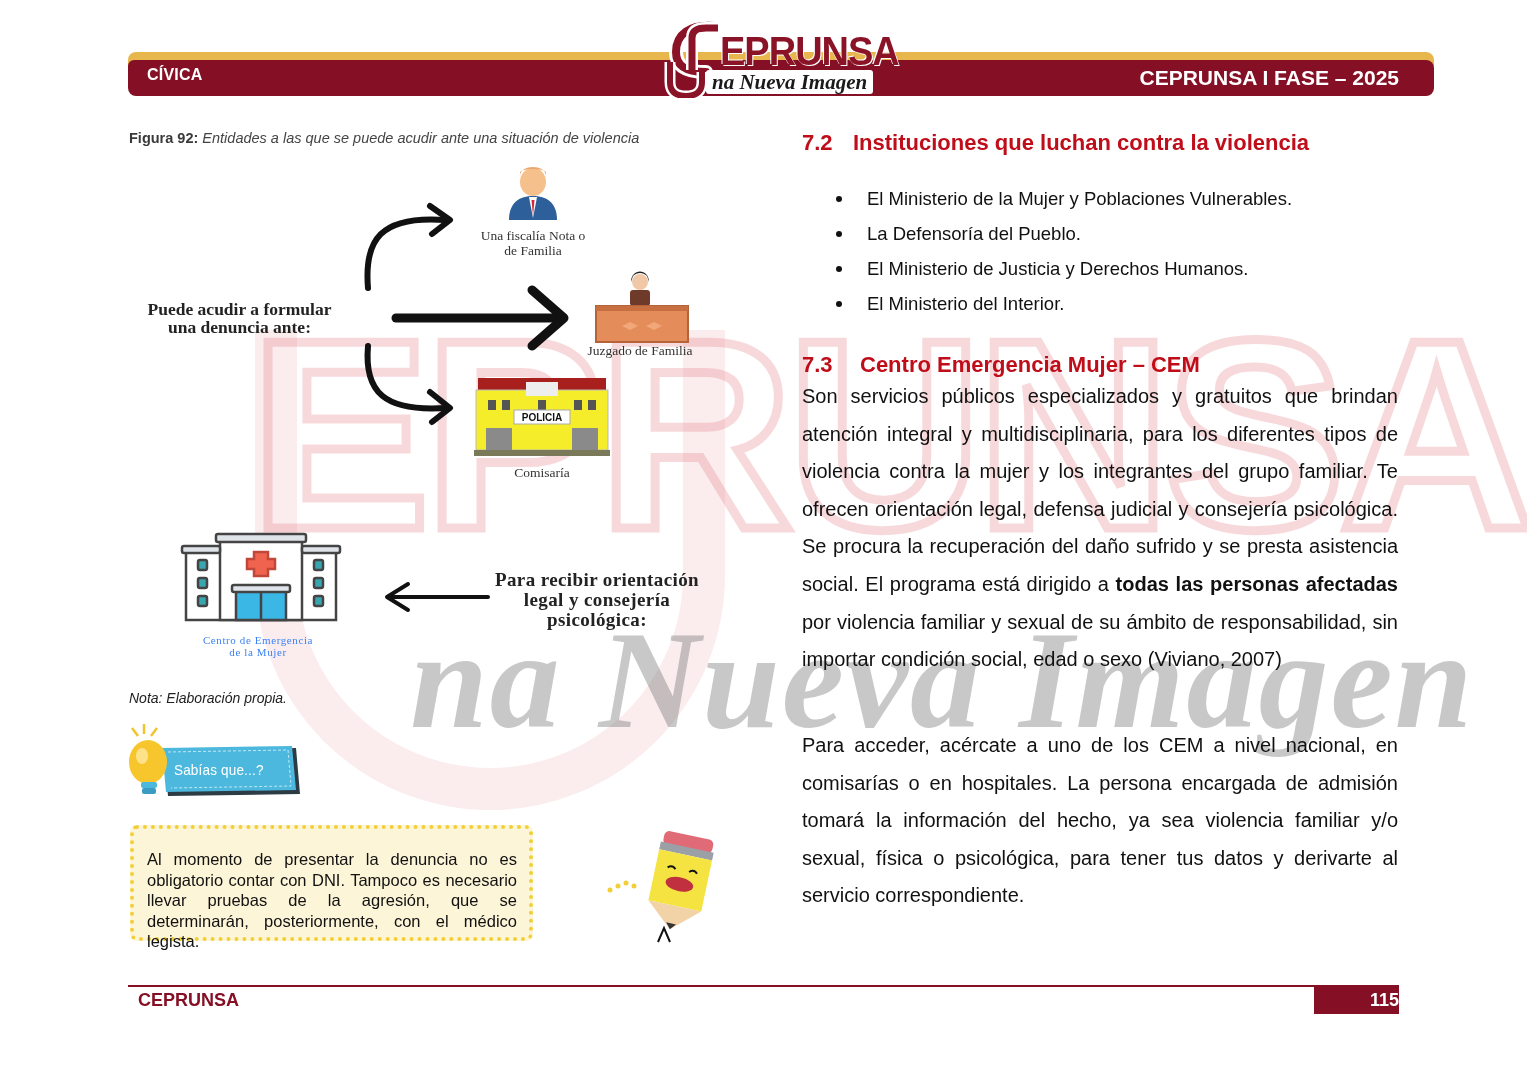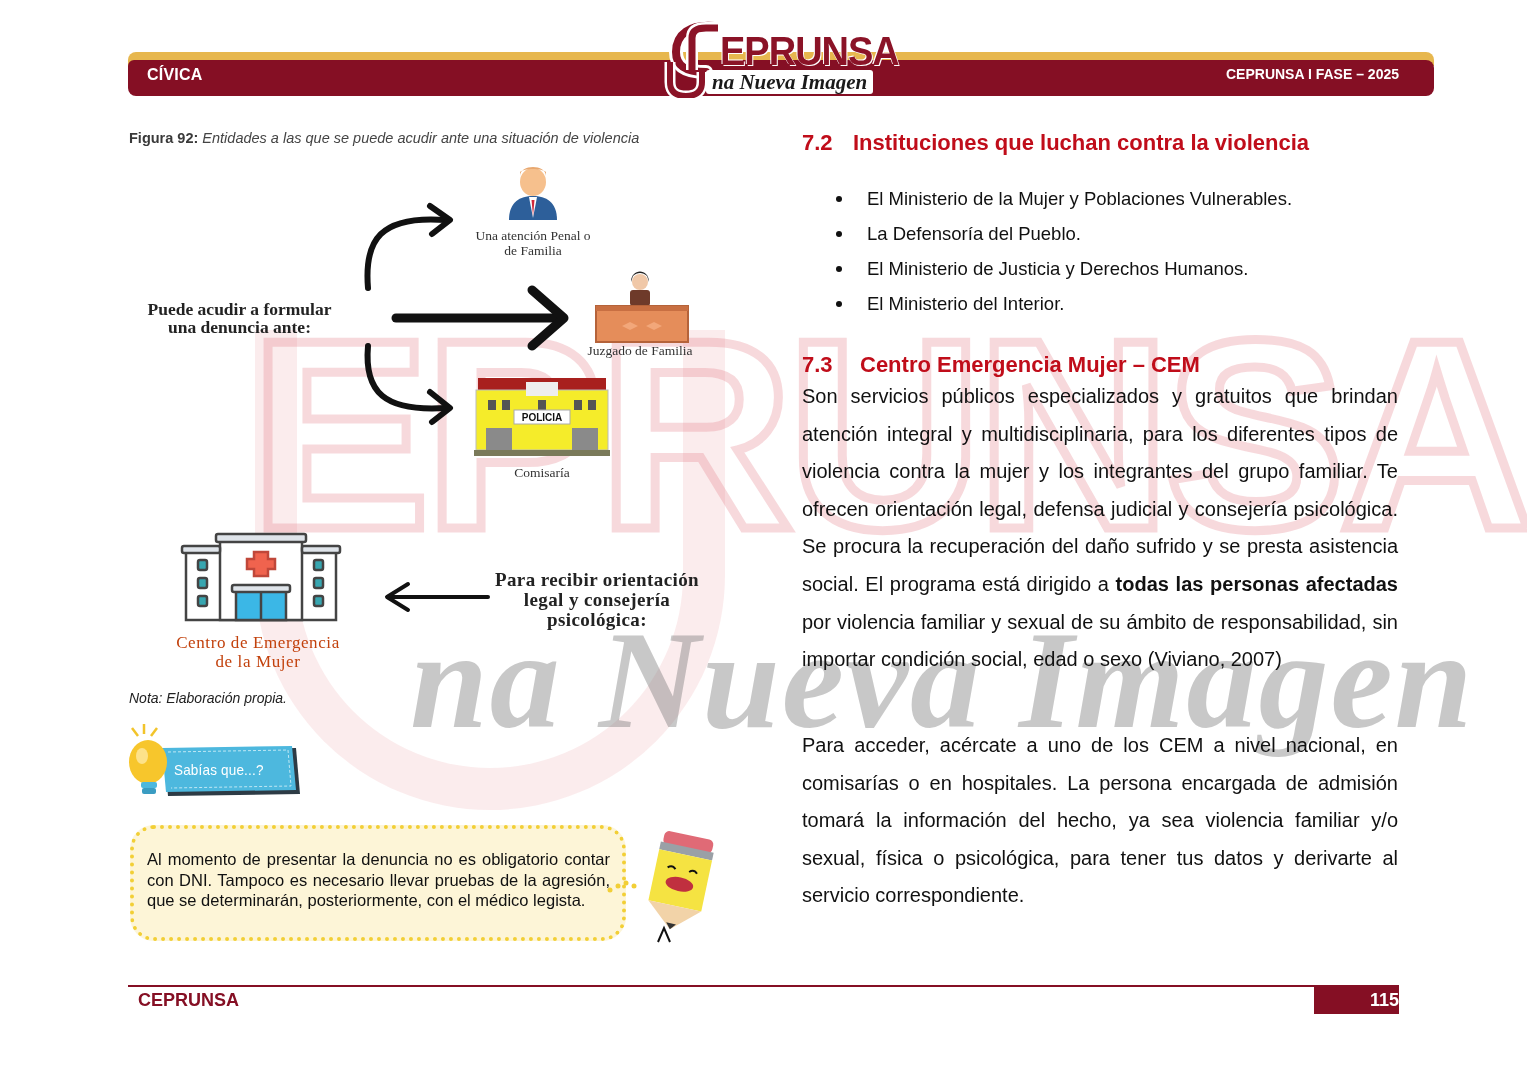--- a/index.html
+++ b/index.html
@@ -3,21 +3,21 @@
 <meta charset="utf-8">
 <style>
   * { box-sizing: border-box; margin: 0; padding: 0; }
   html, body { width: 1527px; height: 1080px; background: #ffffff; overflow: hidden; }
   body { position: relative; font-family: "Liberation Sans", sans-serif; color: #111; }
 
   
   .hdr-gold { position: absolute; left: 128px; top: 52px; width: 1306px; height: 14px; background: #e7b74e; border-radius: 8px 8px 0 0; }
   .hdr-bar { position: absolute; left: 128px; top: 60px; width: 1306px; height: 36px; background: #850f24; border-radius: 6px 8px 8px 8px; }
   .hdr-left { position: absolute; left: 147px; top: 66px; color: #fff; font-weight: bold; font-size: 16px; font-family: "Liberation Sans", sans-serif; letter-spacing: 0.2px; }
-  .hdr-right { position: absolute; right: 128px; top: 66px; color: #fff; font-weight: bold; font-size: 14px; font-family: "Liberation Sans", sans-serif; }
+  .hdr-right { position: absolute; right: 128px; top: 66px; color: #fff; font-weight: bold; font-size: 21px; font-family: "Liberation Sans", sans-serif; }
   .logo { position: absolute; left: 662px; top: 18px; width: 240px; height: 80px; }
   .logo-bg { position: absolute; left: 0; top: 0; width: 240px; height: 80px; }
   .logo-top { position: absolute; left: 58px; top: 12px; font-weight: bold; font-size: 38px; color: #8b1327; font-family: "Liberation Sans", sans-serif; letter-spacing: -1px; transform: scaleY(1.08); text-shadow: 1px 1px 0 #fff, -1px -1px 0 #fff; }
   .logo-bottom { position: absolute; left: 44px; top: 52px; font-weight: bold; font-style: italic; font-size: 21px; color: #1a1a1a; font-family: "Liberation Serif", serif; background: #fff; padding: 0 6px; border-radius: 3px; line-height: 24px; }
 
   
   .wm { position: absolute; pointer-events: none; }
   .wm-ceprunsa { left: 250px; top: 300px; font-family: "Liberation Sans", sans-serif; font-weight: bold; font-size: 270px; color: transparent; -webkit-text-stroke: 9px rgba(226,120,130,0.28); letter-spacing: -6px; line-height: 1; }
   .wm-nueva { left: 410px; top: 610px; font-family: "Liberation Serif", serif; font-weight: bold; font-style: italic; font-size: 140px; color: rgba(110,110,110,0.38); letter-spacing: 2px; line-height: 1; }
   .wm-u { left: 255px; top: 330px; width: 470px; height: 480px; border: 42px solid rgba(226,120,130,0.14); border-top: none; border-radius: 0 0 240px 240px; }
@@ -29,21 +29,21 @@
 
   .diagram { position: absolute; left: 128px; top: 160px; width: 600px; height: 520px; }
   .diag-text { position: absolute; font-family: "Liberation Serif", serif; font-weight: bold; color: #222; text-align: center; line-height: 1.05; }
   .diag-label { position: absolute; font-family: "Liberation Serif", serif; color: #333; text-align: center; line-height: 1.1; }
 
   .nota { position: absolute; left: 129px; top: 690px; font-size: 14px; font-style: italic; color: #222; }
 
   .sabias { position: absolute; left: 128px; top: 724px; width: 180px; height: 78px; }
   .sabias-label { position: absolute; left: 46px; top: 37px; color: #fff; font-size: 15px; font-family: "Liberation Sans", sans-serif; transform: scaleX(0.9); transform-origin: left; letter-spacing: 0.2px; }
 
-  .note-box { position: absolute; left: 130px; top: 825px; width: 496px; height: 116px; background: #fdf5d7; border: 4px dotted #f2cf36; border-radius: 24px; padding: 20px 12px 10px 13px; }
+  .note-box { position: absolute; left: 130px; top: 825px; width: 403px; height: 116px; background: #fdf5d7; border: 4px dotted #f2cf36; border-radius: 7px; padding: 20px 12px 10px 13px; }
   .note-text { font-size: 16.5px; line-height: 20.5px; text-align: justify; color: #111; }
   .pencil { position: absolute; left: 598px; top: 826px; width: 130px; height: 118px; }
 
   
   .h2 { position: absolute; left: 802px; font-weight: bold; color: #c00d1a; font-size: 22px; }
   .h2 .num { display: inline-block; }
   .h72 { top: 130px; }
   .h72 .num { width: 51px; }
   .h73 { top: 352px; }
   .h73 .num { width: 58px; }
@@ -162,31 +162,31 @@
       <line x1="133" y1="432" x2="133" y2="460"></line>
     </g>
   </svg>
 
   <div class="diag-text" style="left:4px;top:140px;width:215px;font-size:17.5px;">
     <div>Puede acudir a formular</div>
     <div>una denuncia ante:</div>
   </div>
 
   <div class="diag-label" style="left:332px;top:69px;width:146px;font-size:13.5px;">
-    <div>Una atención Penal o</div>
+    <div>Una fiscalía Nota o</div>
     <div>de Familia</div>
   </div>
   <div class="diag-label" style="left:442px;top:184px;width:140px;font-size:13.5px;">
     <div>Juzgado de Familia</div>
   </div>
   <div class="diag-label" style="left:360px;top:306px;width:108px;font-size:13.5px;">
     <div>Comisaría</div>
   </div>
 
-  <div class="diag-label" style="left:20px;top:474px;width:220px;font-size:17px;color:#c2410c;letter-spacing:0.6px;">
+  <div class="diag-label" style="left:20px;top:474px;width:220px;font-size:11px;color:#3b82f6;letter-spacing:0.6px;">
     <div>Centro de Emergencia</div>
     <div>de la Mujer</div>
   </div>
   <div class="diag-text" style="left:354px;top:410px;width:230px;font-size:19px;letter-spacing:0.4px;">
     <div>Para recibir orientación</div>
     <div>legal y consejería</div>
     <div>psicológica:</div>
   </div>
 </div>
 

